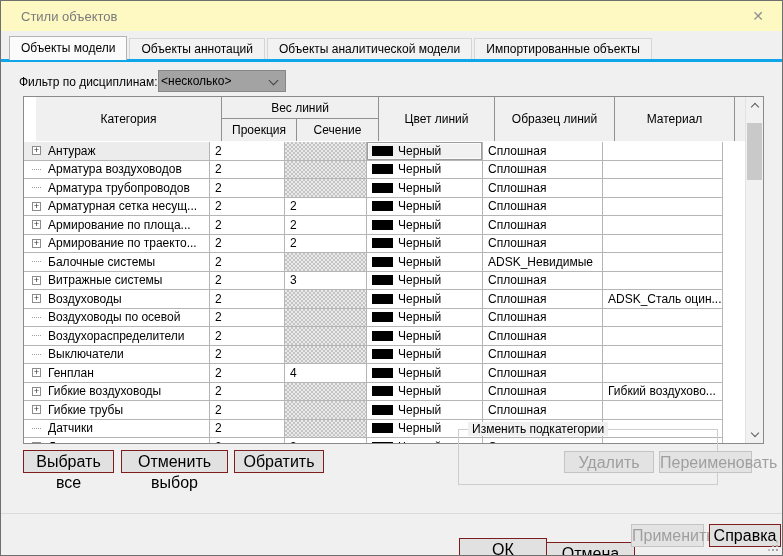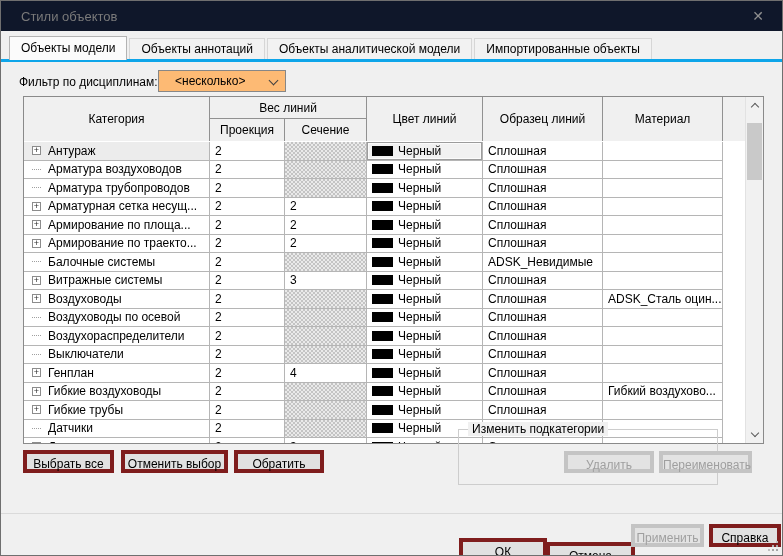--- a/index.html
+++ b/index.html
@@ -4,41 +4,41 @@
 <style>
   * { box-sizing: border-box; margin: 0; padding: 0; }
   html,body { background:#cfcfcf; }
   .dialog {
     position: relative; width: 783px; height: 556px;
     background:#f0f0f0; border:1px solid #6f6f6f;
     font-family:"Liberation Sans","DejaVu Sans",sans-serif; font-size:12px; color:#000;
     overflow:hidden;
   }
   
-  .titlebar { position:absolute; left:0; top:0; right:0; height:30px; background:#0f172a; }
+  .titlebar { position:absolute; left:0; top:0; right:0; height:30px; background:#fef9c3; }
   .title { position:absolute; left:20px; top:8px; font-size:13px; color:#7a7a7a; }
   .closebtn { position:absolute; right:15px; top:6px; width:18px; height:18px;
     color:#8f8f8f; font-size:14px; text-align:center; line-height:18px; }
   
   .tabstrip { position:absolute; left:0; top:37px; right:0; height:24px;
     display:flex; align-items:flex-end; padding-left:8px; border-bottom:3px solid #0ea5e9; }
   .tab { height:21px; line-height:20px; padding:0 11px; background:#f2f2f2;
     border:1px solid #d6d6d6; border-bottom:none; margin-right:2px; white-space:nowrap; }
   .tab.active { height:24px; line-height:23px; background:#fbfbfb;
     border-color:#b3b3b3; margin-bottom:-1px; }
   
   .filter-label { position:absolute; left:18px; top:74px; }
   .combo { position:absolute; left:157px; top:69px; width:128px; height:22px;
-    background:#fdba74; border:1px solid #878787; line-height:20px; padding-left:16px; }
+    background:#a3a3a3; border:1px solid #878787; line-height:20px; padding-left:2px; }
   .combo .chev { position:absolute; right:8px; top:6px; width:7px; height:7px;
     border-right:1.4px solid #404040; border-bottom:1.4px solid #404040; transform:rotate(45deg); }
   
   .grid { position:absolute; left:22px; top:95px; width:741px; height:348px;
     border:1px solid #8a8a8a; background:#fff; }
-  .ghead { position:absolute; left:0; top:0; right:18px; height:44px;
+  .ghead { position:absolute; left:12px; top:0; right:18px; height:44px;
     display:grid; grid-template-columns:186px 75px 82px 116px 120px 120px 22px;
     grid-template-rows:22px 22px; background:#000000; border-bottom:1px solid #22c55e; }
   .hc { background:#f0f0f0; border-right:1px solid #919191;
     display:flex; align-items:center; justify-content:center; white-space:nowrap; }
   .hc.cat  { grid-column:1; grid-row:1/3; }
   .hc.wt   { grid-column:2/4; grid-row:1; border-bottom:1px solid #919191; }
   .hc.proj { grid-column:2; grid-row:2; }
   .hc.sect { grid-column:3; grid-row:2; }
   .hc.col  { grid-column:4; grid-row:1/3; }
   .hc.pat  { grid-column:5; grid-row:1/3; }
@@ -64,22 +64,22 @@
   .vscroll { position:absolute; right:0; top:0; bottom:0; width:18px; background:#f1f1f1;
     border-left:1px solid #e2e2e2; }
   .sbtn { position:absolute; left:0; width:17px; height:17px; display:flex;
     align-items:center; justify-content:center; }
   .sbtn.up { top:0; } .sbtn.down { bottom:0; }
   .schev { width:6px; height:6px; border-right:1.3px solid #5a5a5a; border-bottom:1.3px solid #5a5a5a; }
   .sbtn.up .schev { transform:rotate(-135deg); margin-top:3px; }
   .sbtn.down .schev { transform:rotate(45deg); margin-bottom:3px; }
   .thumb { position:absolute; left:1px; top:26px; width:15px; height:57px; background:#c9c9c9; }
   
-  .btn { position:absolute; height:23px; background:#e1e1e1; border:4px solid #7f1d1d;
-    font-family:inherit; font-size:12px; color:#000; text-align:center; line-height:21px; }
+  .btn { position:absolute; height:23px; background:#e1e1e1; border:1px solid #7f1d1d;
+    font-family:inherit; font-size:16px; color:#000; text-align:center; line-height:21px; }
   .btn.disabled { color:#9f9f9f; background:#e3e3e3; border-color:#c4c4c4; }
   #btn-select-all { left:22px;  top:449px; width:91px; }
   #btn-deselect   { left:120px; top:449px; width:107px; }
   #btn-invert     { left:233px; top:449px; width:90px; }
   
   .group { position:absolute; left:457px; top:428px; width:260px; height:56px;
     border:1px solid #cdcdcd; }
   .group-title { position:absolute; left:9px; top:-8px; background:#f0f0f0; padding:0 4px; }
   .group .btn { top:21px; height:22px; }
   #btn-create { left:8px;   width:88px; }

